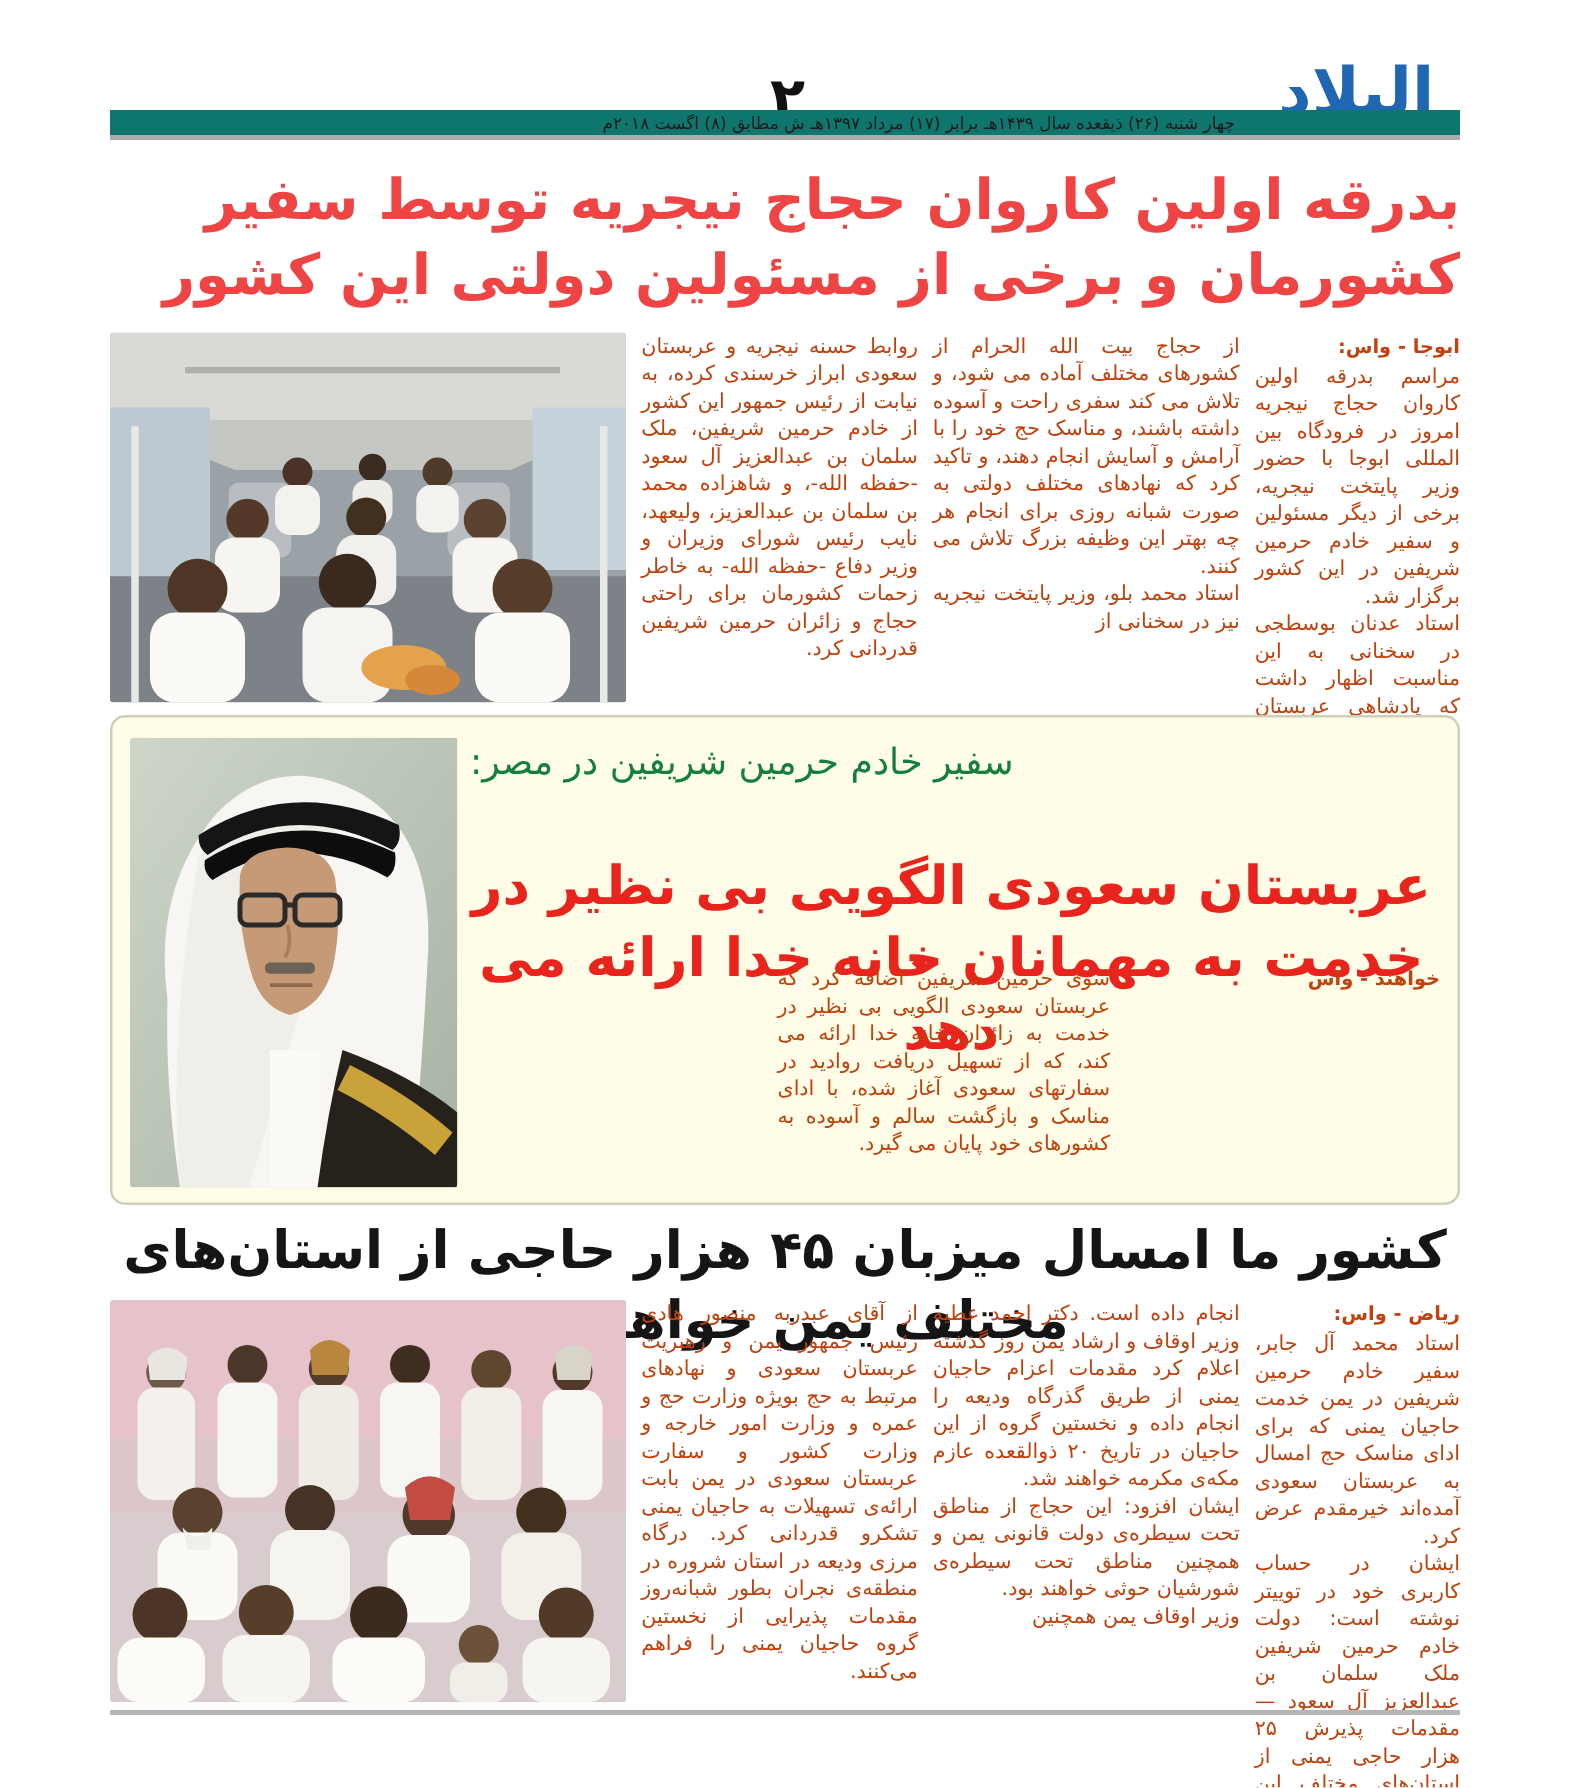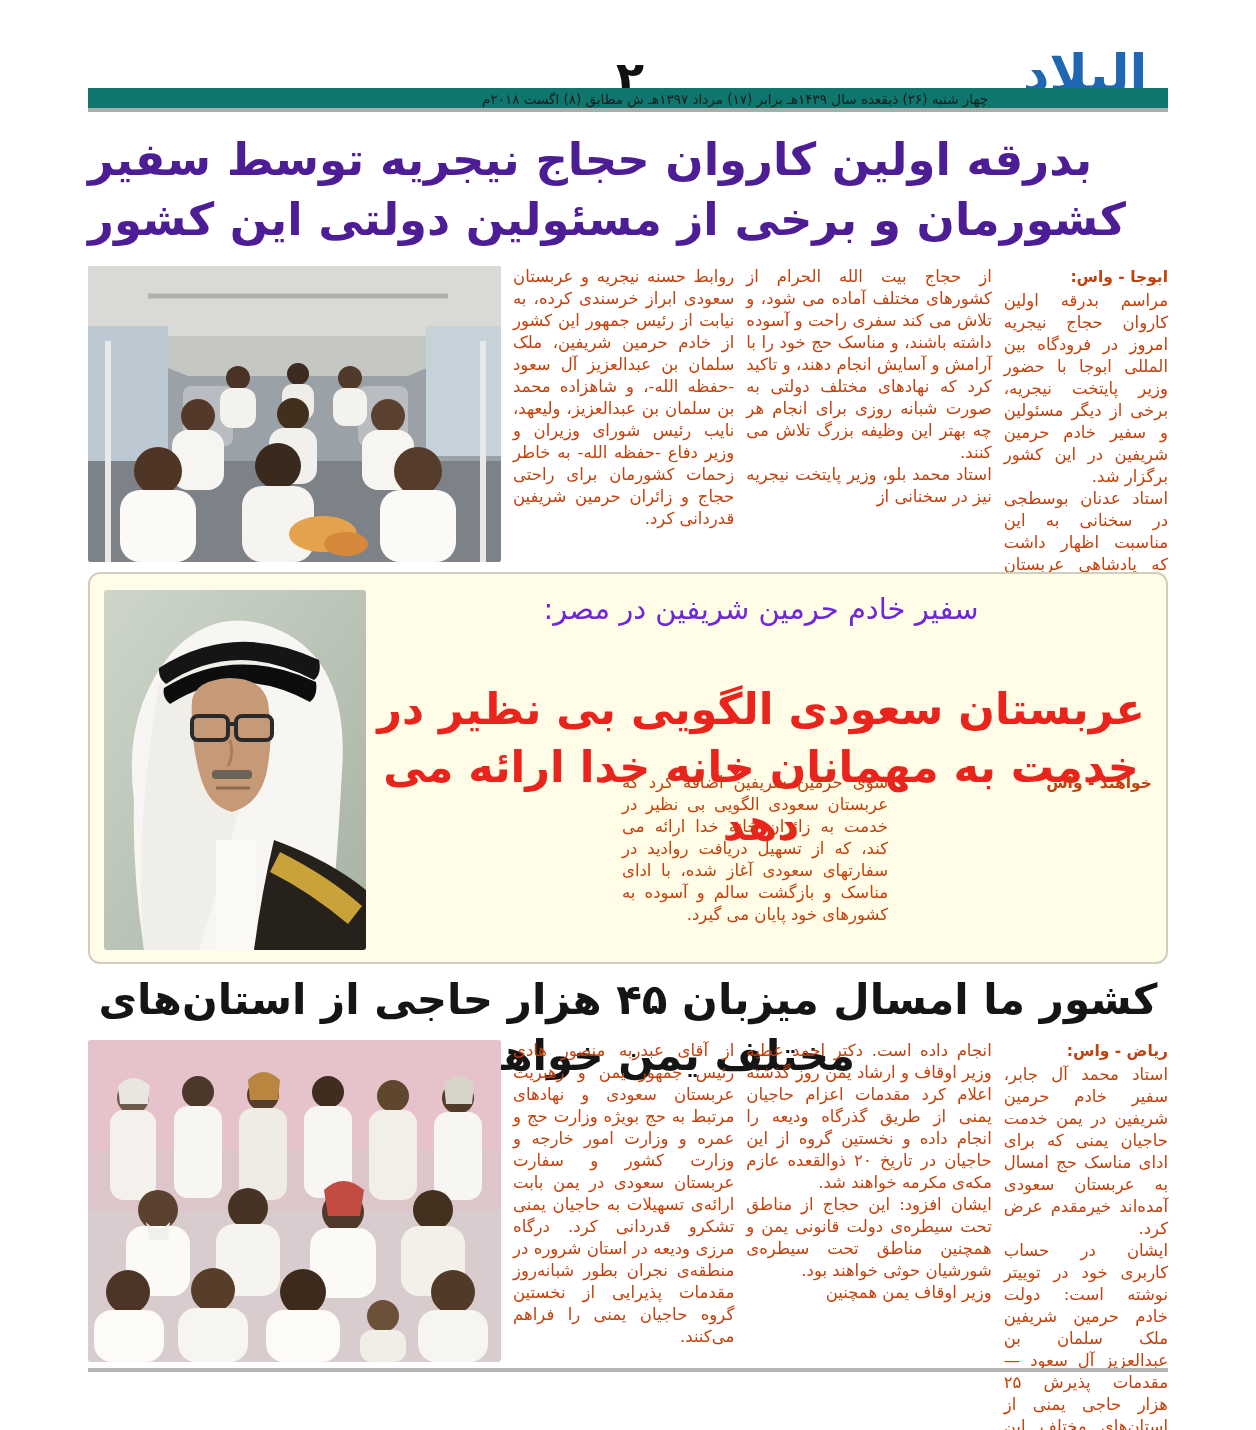--- a/index.html
+++ b/index.html
@@ -20,43 +20,43 @@
   }
   .dateband .datetext {
     position:absolute; right:180px; top:3px; font-size:13.5px; color:#1c1c1c;
   }
   .pagenum {
     position:absolute; top:50px; right:612px; font-size:46px; font-weight:900;
     color:#111; line-height:56px;
   }
   
   .h1-green {
-    position:absolute; top:130px; right:88px; left:88px; text-align:left;
-    color:#4c1d95; font-weight:900; font-size:45px; line-height:60px;
+    position:absolute; top:130px; right:88px; left:88px; text-align:right;
+    color:#ef4444; font-weight:900; font-size:45px; line-height:60px;
   }
   
   .cols { position:absolute; display:flex; gap:12px; direction:rtl; }
   .col { font-size:16.5px; line-height:22px; color:#c2410c; text-align:justify; }
   .coltext { white-space:pre-line; }
   .dateline { font-weight:bold; font-size:15.5px; margin-bottom:2px; }
   .photo-frame { overflow:hidden; border-radius:3px; flex-shrink:0; }
   
   .a1 { top:266px; right:88px; left:88px; height:298px; }
   .a1 .c1 { width:170px; }
   .a1 .c2 { width:254px; }
   .a1 .c3 { width:229px; }
   
   .ybox {
     position:absolute; top:572px; right:88px; left:88px; height:392px;
     background:#fffde7; border:2px solid #cfcfbc; border-radius:12px;
   }
   .ybox .portrait { position:absolute; top:16px; left:14px; width:262px; height:360px; }
   .ybox .kicker {
-    position:absolute; top:18px; right:20px; width:770px; text-align:center;
-    font-size:29px; color:#6d28d9;
+    position:absolute; top:18px; right:20px; width:770px; text-align:left;
+    font-size:29px; color:#15803d;
   }
   .ybox .h2-red {
     position:absolute; top:62px; right:10px; width:790px; text-align:center;
     color:#e8241c; font-weight:900; font-size:43px; line-height:58px;margin-top:44px;
   }
   .ybox .diamond {
     position:absolute; top:186px; right:425px; color:#e8241c; font-size:15px;
   }
   .ybox .cols { top:198px; right:14px; width:800px; }
   .ybox .c1 { width:252px; }

